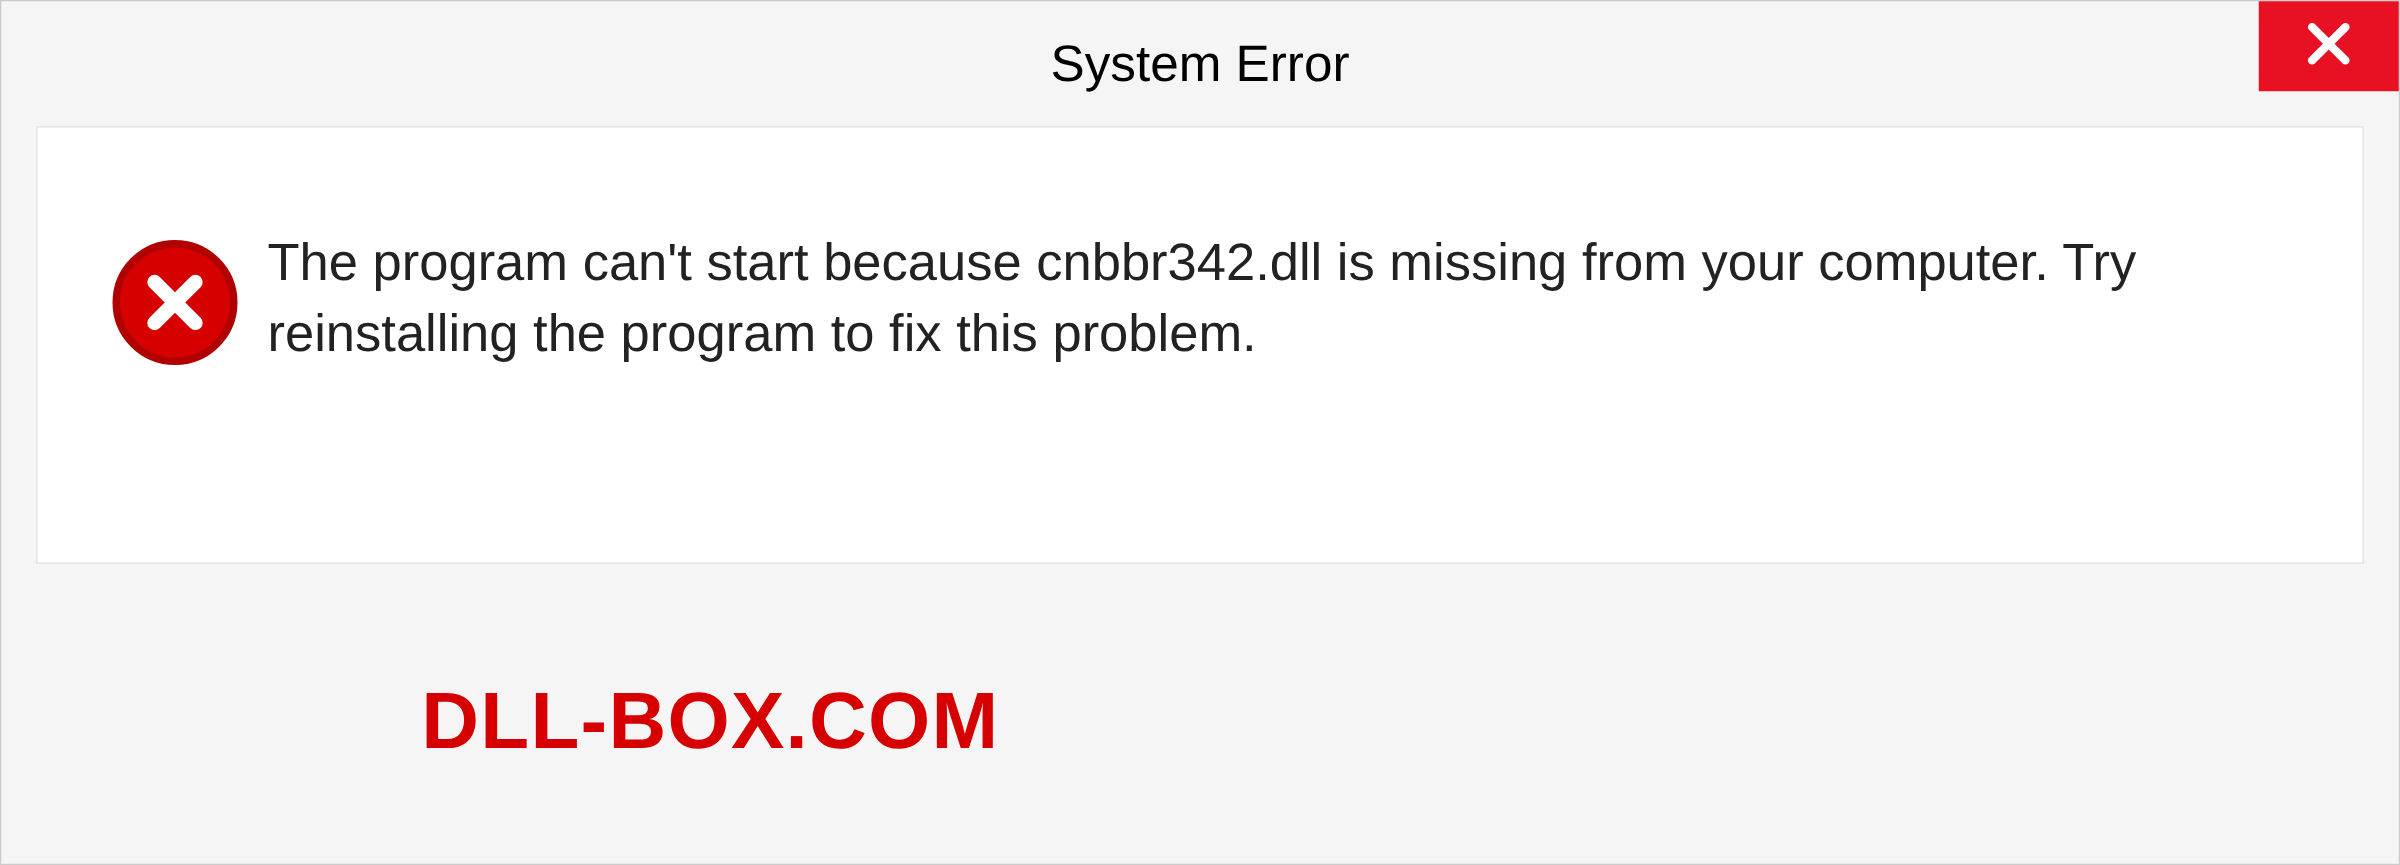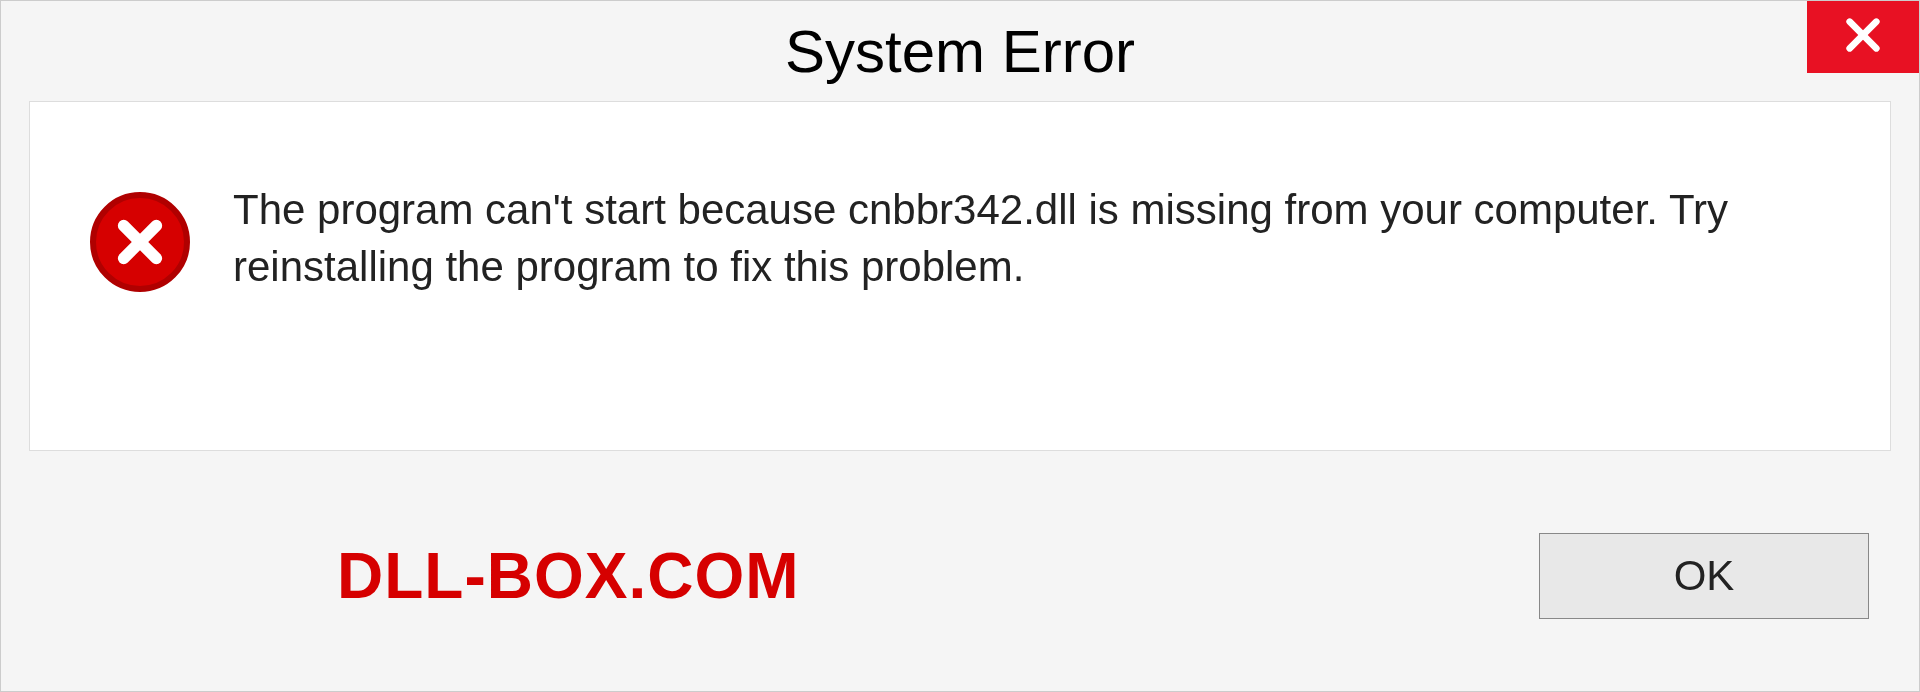--- a/index.html
+++ b/index.html
@@ -22,21 +22,21 @@
       border: 1px solid #ccc;
     }
     .title-bar {
       height: 100px;
       display: flex;
       align-items: center;
       justify-content: center;
       position: relative;
     }
     .dialog-title {
-      font-size: 60px;
+      font-size: 41px;
       font-weight: 400;
       color: #000;
     }
     .close-button {
       position: absolute;
       top: 0;
       right: 0;
       width: 112px;
       height: 72px;
       background: #e81123;
@@ -50,21 +50,21 @@
       height: 40px;
     }
     .content-panel {
       margin: 0 28px 0 28px;
       background: #fff;
       border: 1px solid #ddd;
       height: 350px;
       padding: 80px 60px;
       display: flex;
       align-items: flex-start;
-      gap: 43px;
+      gap: 24px;
     }
     .error-icon {
       flex-shrink: 0;
       width: 100px;
       height: 100px;
       border-radius: 50%;
       background: #d60000;
       border: 6px solid #b00000;
       display: flex;
       align-items: center;
@@ -135,16 +135,15 @@
       <svg viewBox="0 0 24 24" fill="none" stroke="#fff" stroke-width="5" stroke-linecap="round">
         <line x1="5" y1="5" x2="19" y2="19"></line>
         <line x1="19" y1="5" x2="5" y2="19"></line>
       </svg>
     </div>
     <div class="message-text">The program can't start because cnbbr342.dll is missing from your computer. Try reinstalling the program to fix this problem.</div>
   </div>
 
   <div class="footer-bar">
     <div class="watermark">DLL-BOX.COM</div>
-    <button class="ok-button">OK</button>
   </div>
 
 </div>
 
 </body></html>

